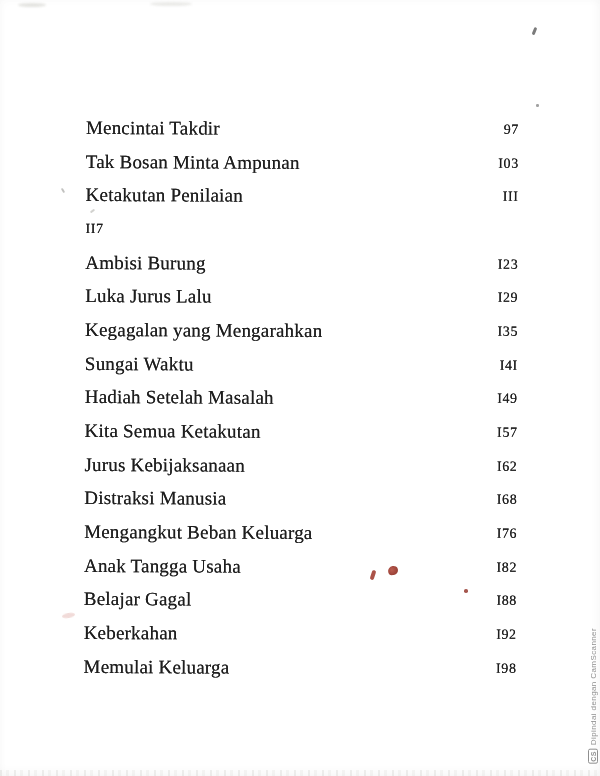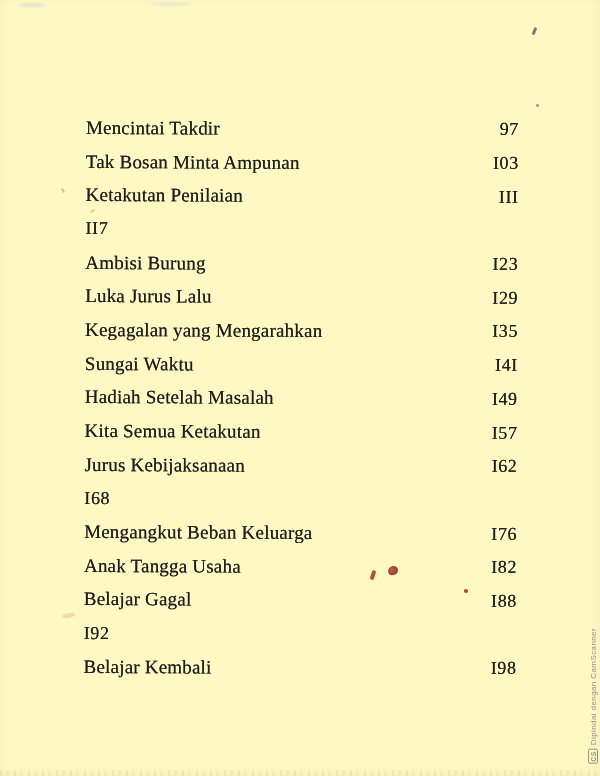--- a/index.html
+++ b/index.html
@@ -5,21 +5,21 @@
   html,body{margin:0;padding:0;}
   body{
     width:600px;height:776px;
     background:#e9e9e6;
     font-family:"Liberation Serif", serif;
     overflow:hidden;
   }
   .page{
     position:relative;
     width:600px;height:776px;
-    background:#fef9c3;
+    background:#ffffff;
     box-shadow:inset -2px -4px 10px rgba(0,0,0,0.035), inset 2px 2px 8px rgba(0,0,0,0.015);
     overflow:hidden;
   }
   
   .bottom-noise{
     position:absolute;left:0;bottom:0;width:600px;height:6px;
     background:repeating-linear-gradient(90deg,
       rgba(150,150,140,0.20) 0 2px, transparent 2px 6px,
       rgba(170,170,160,0.14) 6px 9px, transparent 9px 14px);
     opacity:.7;
@@ -34,21 +34,21 @@
     height:33.7px;
     display:flex;justify-content:space-between;align-items:center;
   }
   .toc-title{
     font-size:19px;
     letter-spacing:0.2px;
     text-shadow:0 0 0.5px rgba(30,30,30,0.9);
     white-space:nowrap;
   }
   .toc-page{
-    font-size:18px;
+    font-size:14px;
     letter-spacing:0.6px;
     text-shadow:0 0 0.5px rgba(30,30,30,0.9);
     font-family:Liberation Serif, serif;
   }
   
   .watermark{
     position:absolute;right:2px;bottom:12px;
     writing-mode:vertical-rl;
     transform:rotate(180deg);
     color:#8f8f8f;
@@ -168,44 +168,46 @@
       <span class="toc-title">Kita Semua Ketakutan</span>
       <span class="toc-page">I57</span>
     </div>
 
     <div class="toc-row">
       <span class="toc-title">Jurus Kebijaksanaan</span>
       <span class="toc-page">I62</span>
     </div>
 
     <div class="toc-row">
+      <span class="toc-title">Distraksi Manusia</span>
       <span class="toc-page">I68</span>
     </div>
 
     <div class="toc-row">
       <span class="toc-title">Mengangkut Beban Keluarga</span>
       <span class="toc-page">I76</span>
     </div>
 
     <div class="toc-row">
       <span class="toc-title">Anak Tangga Usaha</span>
       <span class="toc-page">I82</span>
     </div>
 
     <div class="toc-row">
       <span class="toc-title">Belajar Gagal</span>
       <span class="toc-page">I88</span>
     </div>
 
     <div class="toc-row">
+      <span class="toc-title">Keberkahan</span>
       <span class="toc-page">I92</span>
     </div>
 
     <div class="toc-row">
-      <span class="toc-title">Belajar Kembali</span>
+      <span class="toc-title">Memulai Keluarga</span>
       <span class="toc-page">I98</span>
     </div>
   </div>
 
   <div class="watermark">
     <span class="cs-badge">CS</span><span>Dipindai dengan CamScanner</span>
   </div>
 
   <div class="artifact ink-stroke"></div>
   <div class="artifact ink-blob"></div>

